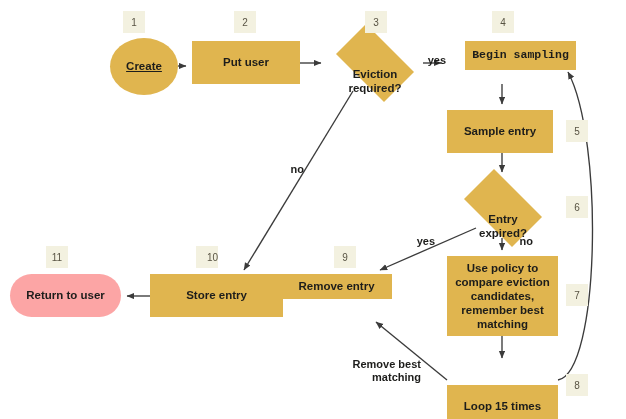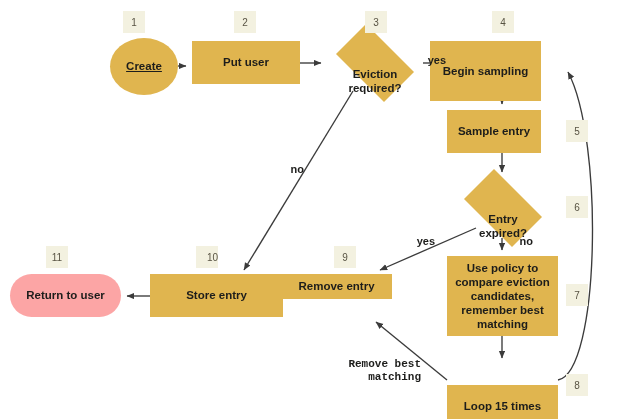--- a/index.html
+++ b/index.html
@@ -140,25 +140,25 @@
   <div class="node rect" style="left:192px;top:41px;width:108px;height:43px;">
     <span>Put user</span>
   </div>
 
   <div class="node diamond" style="left:327px;top:33px;width:96px;height:60px;">
     <span class="diamond-shape"></span>
     <span class="dlabel" style="white-space: pre-line;">Eviction
 required?</span>
   </div>
 
-  <div class="node rect" style="left:430px;top:41px;width:111px;height:60px;">
+  <div class="node rect" style="left:465px;top:41px;width:111px;height:29px;font-family:Liberation Mono, monospace;">
     <span>Begin sampling</span>
   </div>
 
-  <div class="node rect" style="left:447px;top:110px;width:94px;height:43px;">
+  <div class="node rect" style="left:447px;top:110px;width:106px;height:43px;">
     <span>Sample entry</span>
   </div>
 
   <div class="node diamond" style="left:455px;top:178px;width:96px;height:60px;">
     <span class="diamond-shape"></span>
     <span class="dlabel" style="white-space: pre-line;">Entry
 expired?</span>
   </div>
 
   <div class="node rect" style="left:447px;top:256px;width:111px;height:80px;">
@@ -224,18 +224,18 @@
   </div>
   <div class="edge-label" style="left:278px;top:150px;width:26px;">
     <span>no</span>
   </div>
   <div class="edge-label" style="left:405px;top:222px;width:30px;">
     <span>yes</span>
   </div>
   <div class="edge-label" style="left:507px;top:222px;width:26px;">
     <span>no</span>
   </div>
-  <div class="edge-label" style="left:326px;top:345px;width:95px;font-family:Liberation Mono, monospace;">
+  <div class="edge-label" style="left:326px;top:345px;width:95px;">
     <span style="white-space: pre-line;">Remove best
 matching</span>
   </div>
 
 </div>
 
 </body></html>

